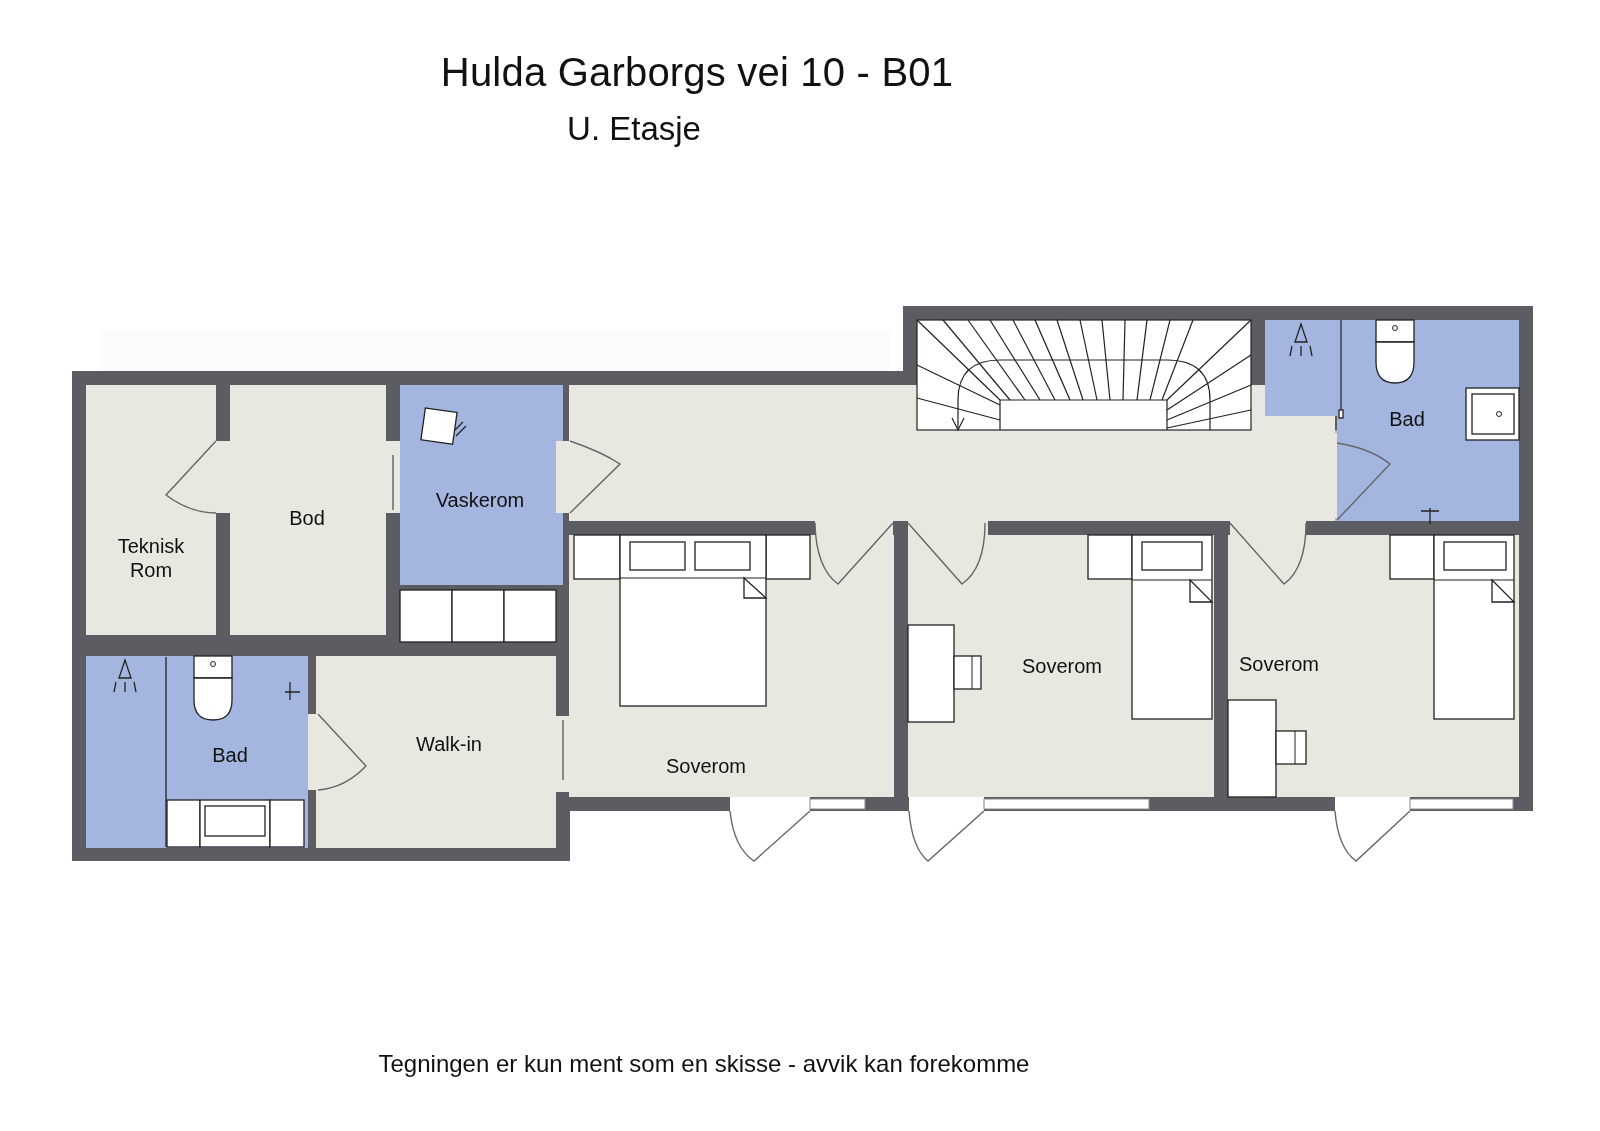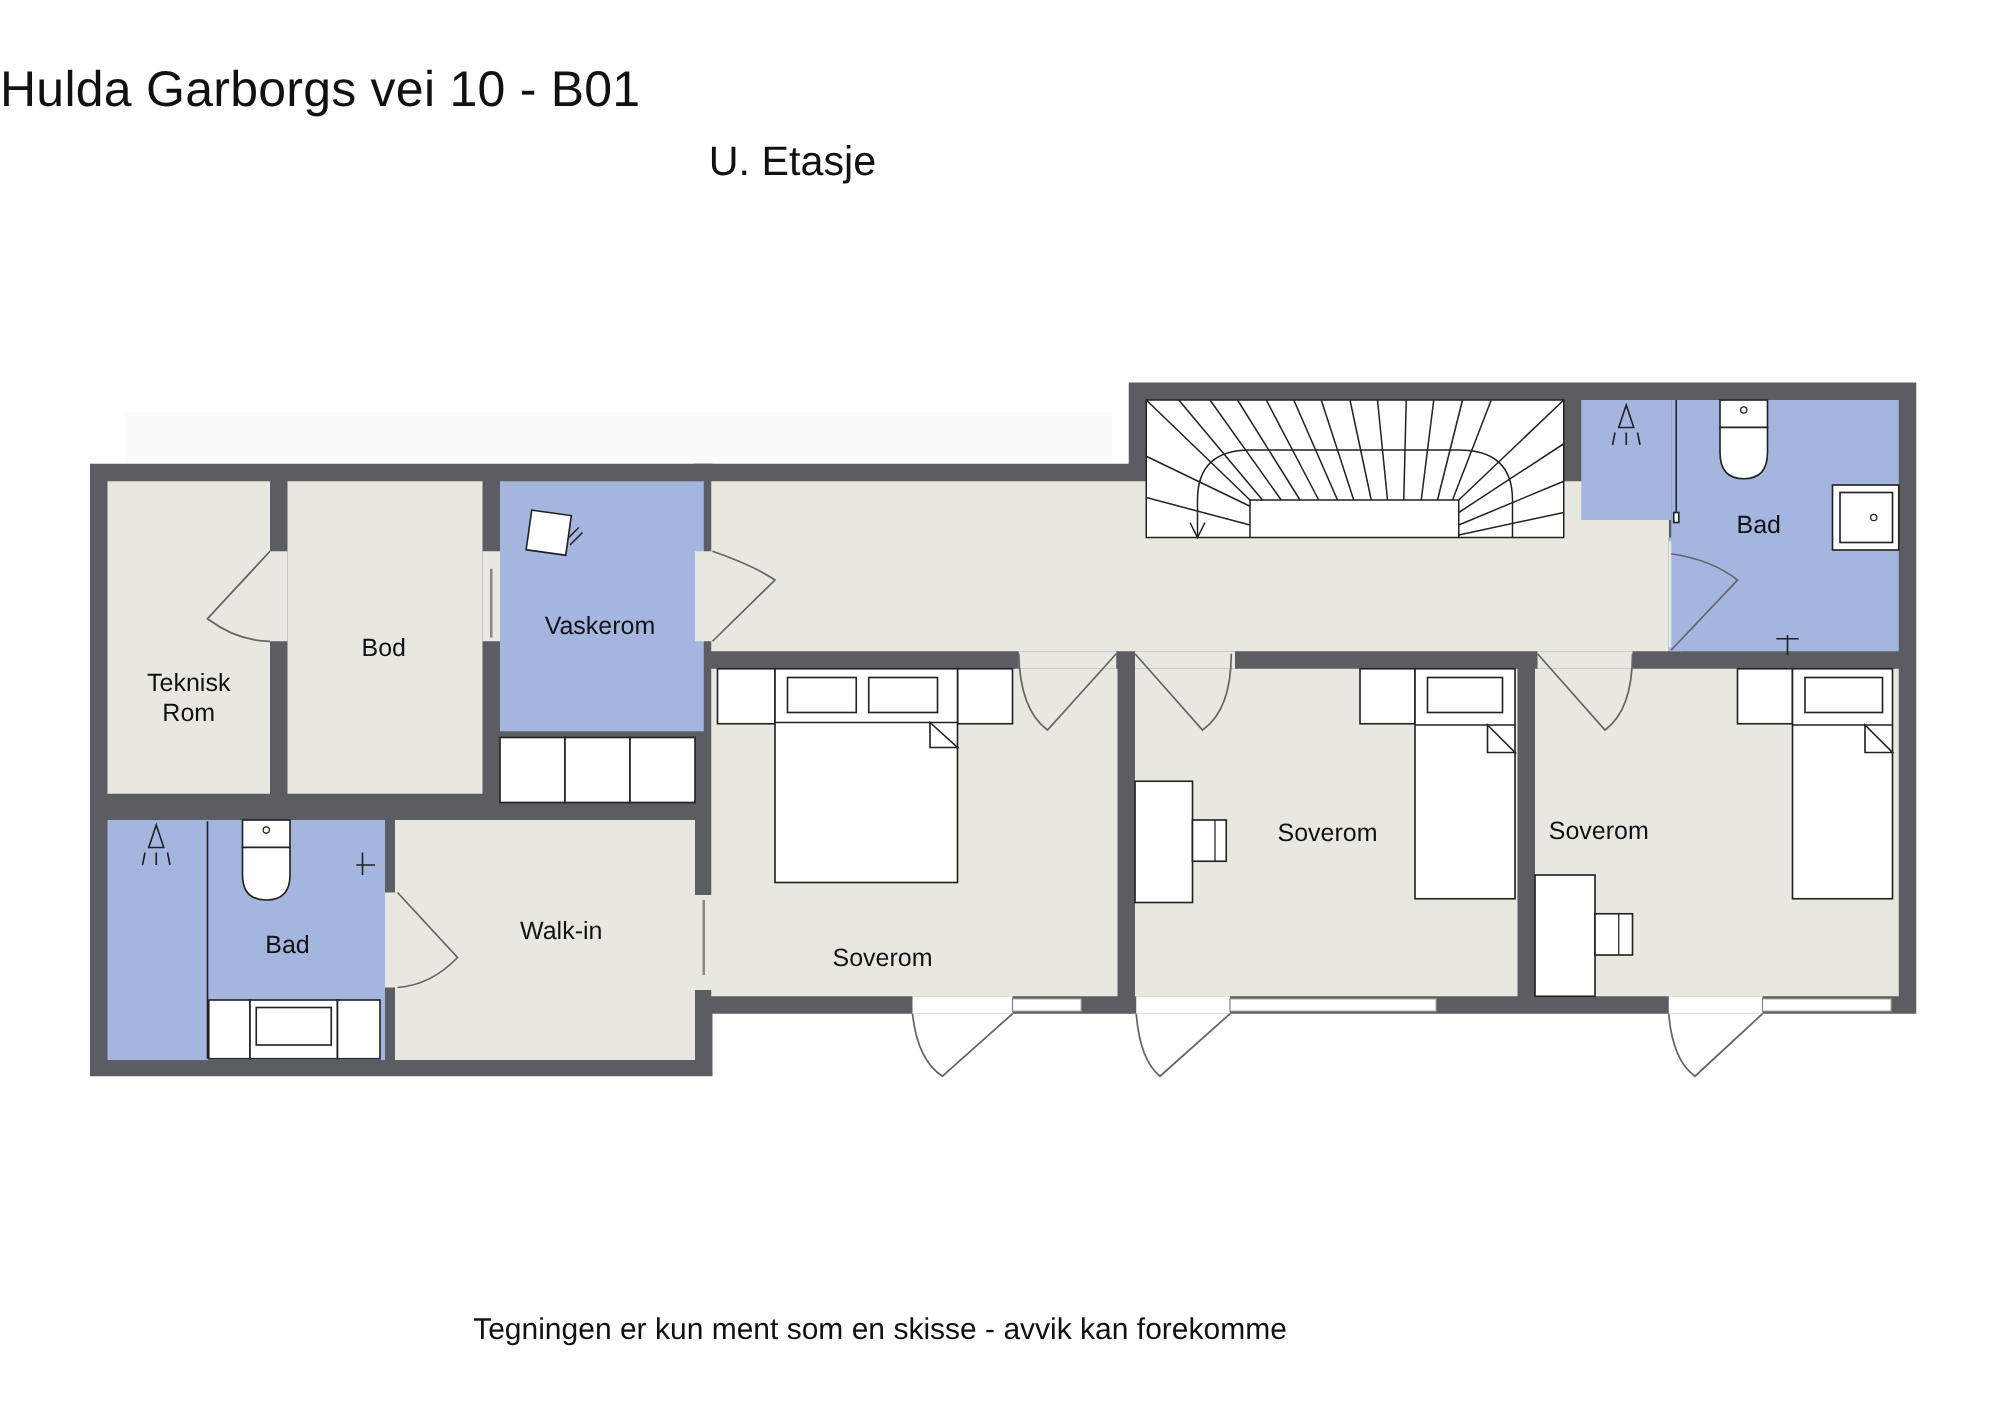--- a/index.html
+++ b/index.html
@@ -1,18 +1,18 @@
 <!DOCTYPE html>
 <html><head>
   <meta charset="utf-8">
   <style>
     html, body { margin: 0; padding: 0; background: #ffffff; }
     body { width: 1600px; height: 1131px; position: relative; overflow: hidden;
            font-family: "Liberation Sans", sans-serif; color: #111; }
-    .title { position: absolute; left: 0; width: 1394px; top: 50px;
+    .title { position: absolute; left: 0; width: 1394px; text-align: center; top: 50px;
              font-size: 40px; font-weight: 400; letter-spacing: 0.2px; }
     .subtitle { position: absolute; left: 0; width: 1268px; text-align: center; top: 110px;
                 font-size: 33px; }
     .footer { position: absolute; left: 0; width: 1408px; text-align: center; top: 1050px;
               font-size: 24px; }
     svg.plan { position: absolute; left: 0; top: 0; }
     .room-label { font-family: "Liberation Sans", sans-serif; font-size: 20px; fill: #111; }
   </style>
 </head>
 <body>

